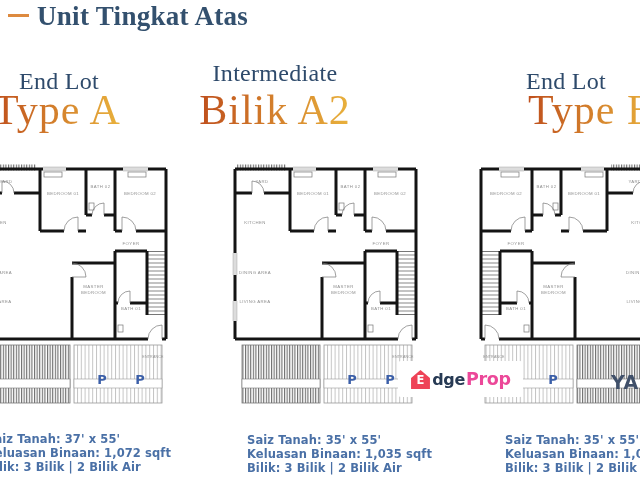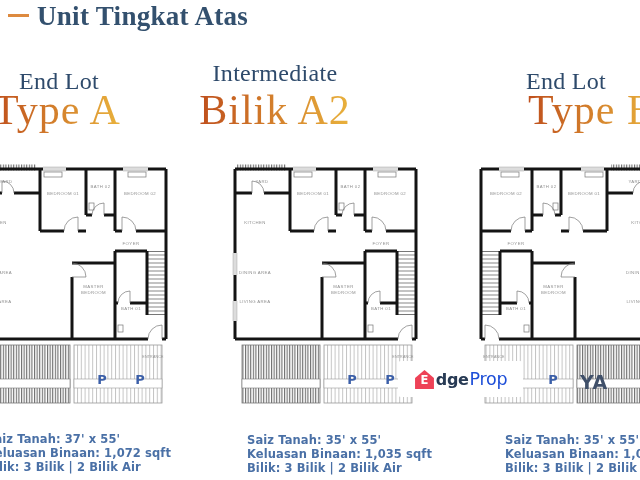--- a/index.html
+++ b/index.html
@@ -21,23 +21,23 @@
   svg.plan{position:absolute;top:163px}
   .rl text{font-family:"Liberation Sans",sans-serif;font-size:4.3px;fill:#8f8f8f;
            letter-spacing:.4px;text-anchor:middle}
   .rl text.entr{font-size:3.6px;letter-spacing:.2px}
   .rl text.pmark{font-size:13px;font-weight:bold;fill:#3b5fa8;letter-spacing:0;
                  font-family:"DejaVu Sans",sans-serif}
   .logo{left:398px;top:361px;width:125px;height:36px;background:#fff;border-radius:3px;
         display:flex;align-items:center;justify-content:center;gap:1px}
   .logo .mid{color:#273a54;font-weight:bold;font-size:16px;letter-spacing:-.3px;
              font-family:"DejaVu Sans",sans-serif}
-  .logo .suf{color:#1d4ed8;font-weight:normal;font-size:17.5px;letter-spacing:-.3px;
+  .logo .suf{color:#ec4899;font-weight:bold;font-size:17.5px;letter-spacing:-.3px;
              font-family:"DejaVu Sans",sans-serif}
-  .frag{left:580px;top:371px;font-size:19px;font-weight:bold;color:#40506a;
+  .frag{left:611px;top:371px;font-size:19px;font-weight:bold;color:#40506a;
         font-family:"DejaVu Sans",sans-serif;letter-spacing:.5px}
 </style>
 </head>
 <body>
 
 <svg width="0" height="0" style="position:absolute">
   <defs>
     <pattern id="stripeD" width="2.6" height="8" patternUnits="userSpaceOnUse">
       <rect width="2.6" height="8" fill="#fff"></rect>
         <rect width="1.1" height="8" fill="#6d6d6d"></rect>

